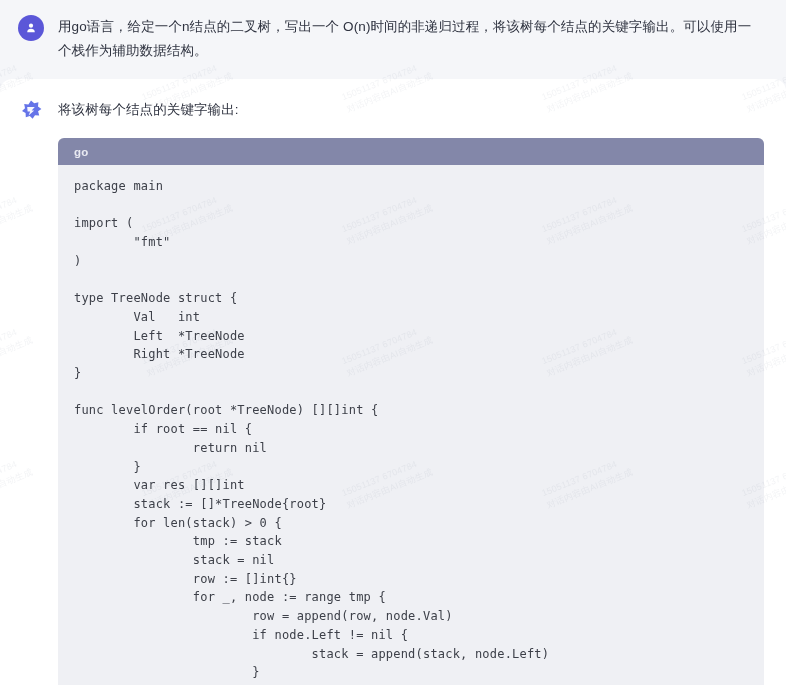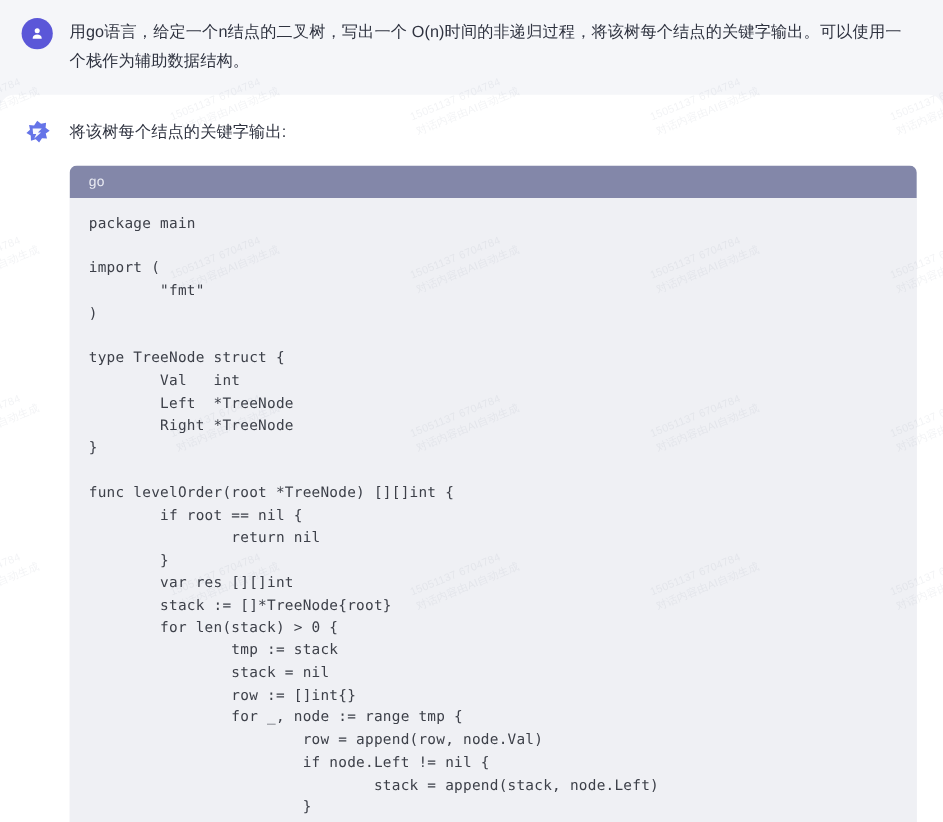--- a/index.html
+++ b/index.html
@@ -100,20 +100,21 @@
     overflow: hidden;
     background: #eff0f4;
   }
   .code-header {
     background: #8387a9;
     height: 27px;
     display: flex;
     align-items: center;
     justify-content: space-between;
     padding: 0 14px 0 16px;
+    font-weight: bold;
   }
   .code-lang {
     color: #e9eaf2;
     font-size: 11.5px;
     font-family: "Liberation Sans", sans-serif;
     letter-spacing: 0.3px;
   }
   .copy-btn {
     display: flex;
     align-items: center;

